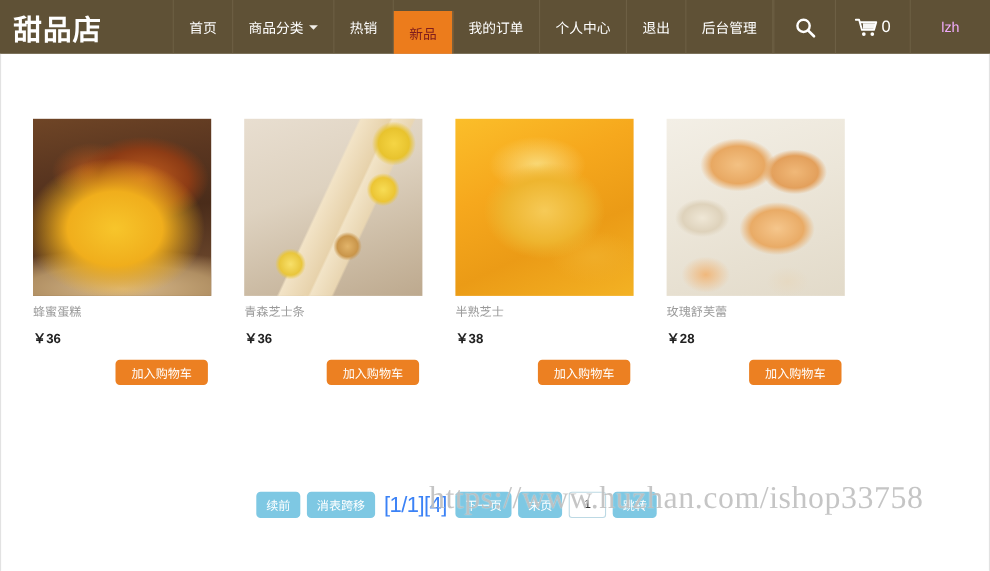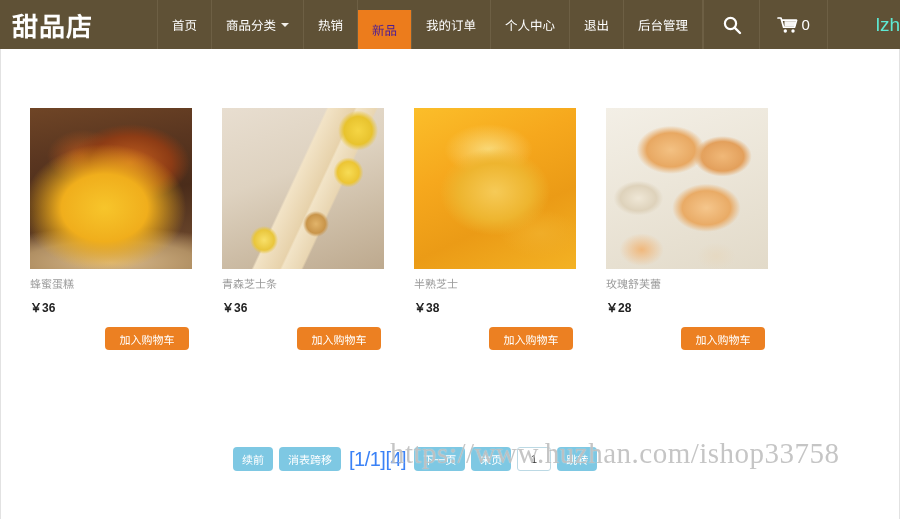--- a/index.html
+++ b/index.html
@@ -47,21 +47,21 @@
     padding: 0 14px;
     color: #ffffff;
     font-size: 12.5px;
     white-space: nowrap;
     border-right: 1px solid #6d5f44;
     cursor: pointer;
     user-select: none;
   }
   .nav-link.active {
     background: #ec7c1c;
-    color: #4c1d95;
+    color: #7f1d1d;
     margin-top: 10px;
   }
 
   .caret {
     display: inline-block;
     margin-left: 5px;
     width: 0; height: 0;
     border-left: 4px solid transparent;
     border-right: 4px solid transparent;
     border-top: 4px solid #f2efe9;
@@ -90,23 +90,23 @@
     border-right: 1px solid #6d5f44;
     color: #ffffff;
     font-size: 15px;
     cursor: pointer;
   }
 
   .user-btn {
     width: 72px;
     display: flex;
     align-items: center;
-    justify-content: flex-end;
-    color: #5eead4;
-    font-size: 19px;
+    justify-content: center;
+    color: #f0abfc;
+    font-size: 13px;
     cursor: pointer;
   }
 
   
   .page-frame {
     position: absolute;
     top: 49px; left: 0;
     width: 900px;
     height: 470px;
     background: #ffffff;

